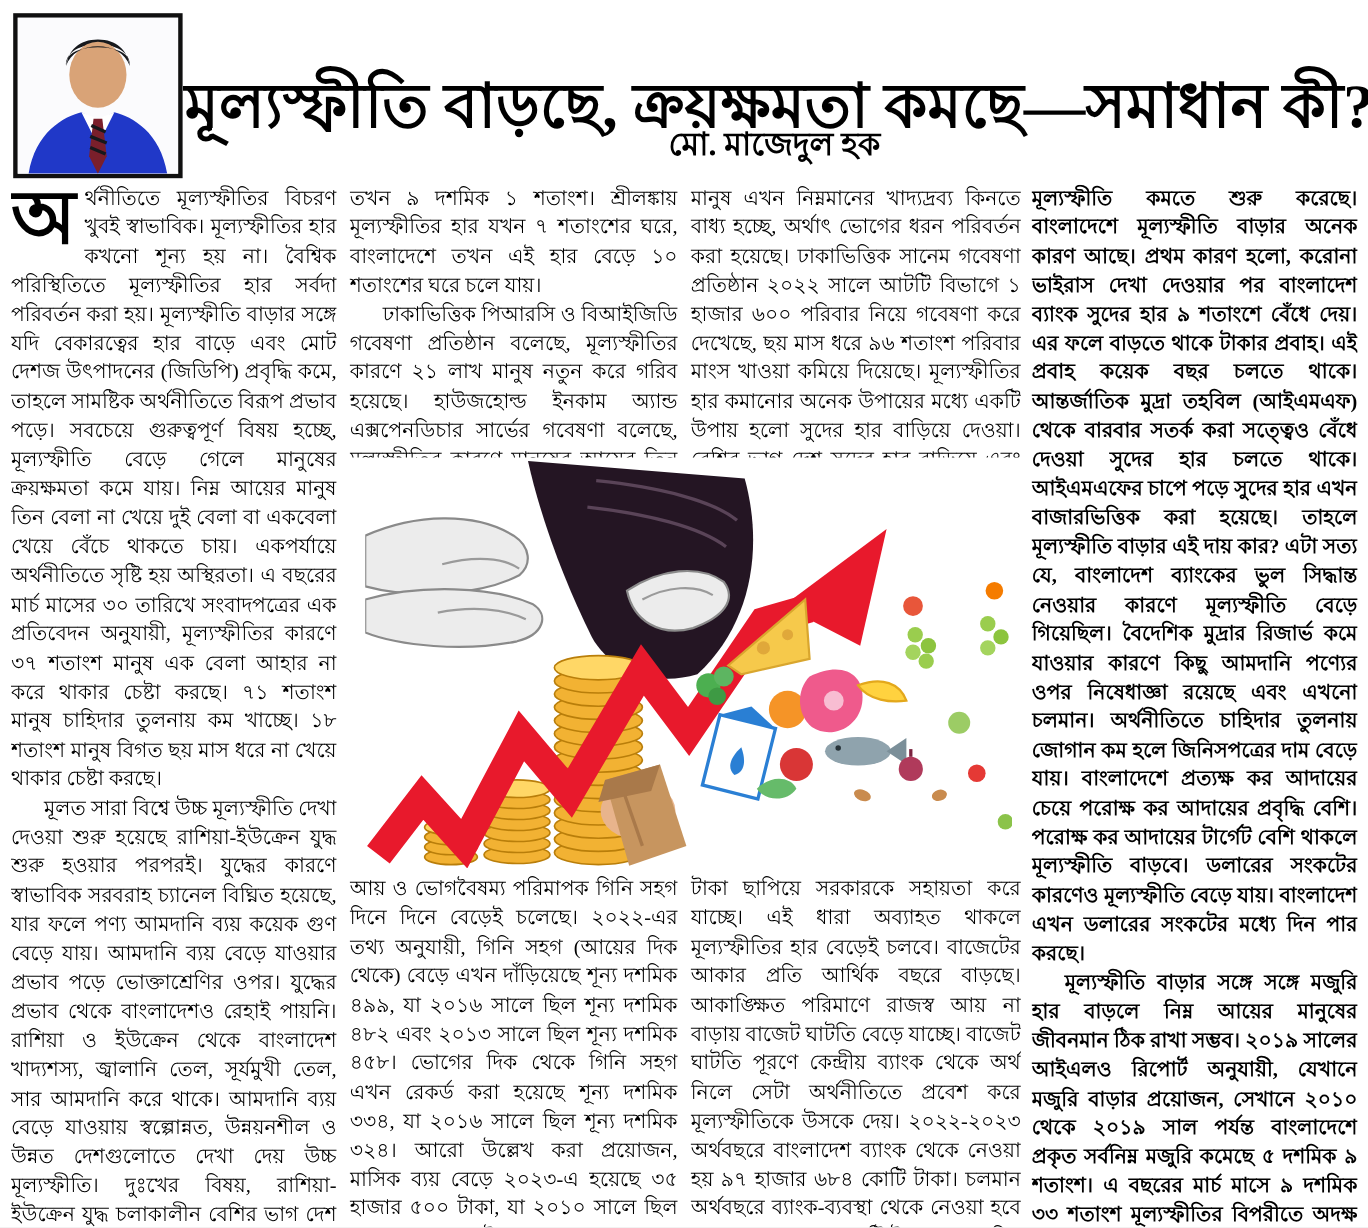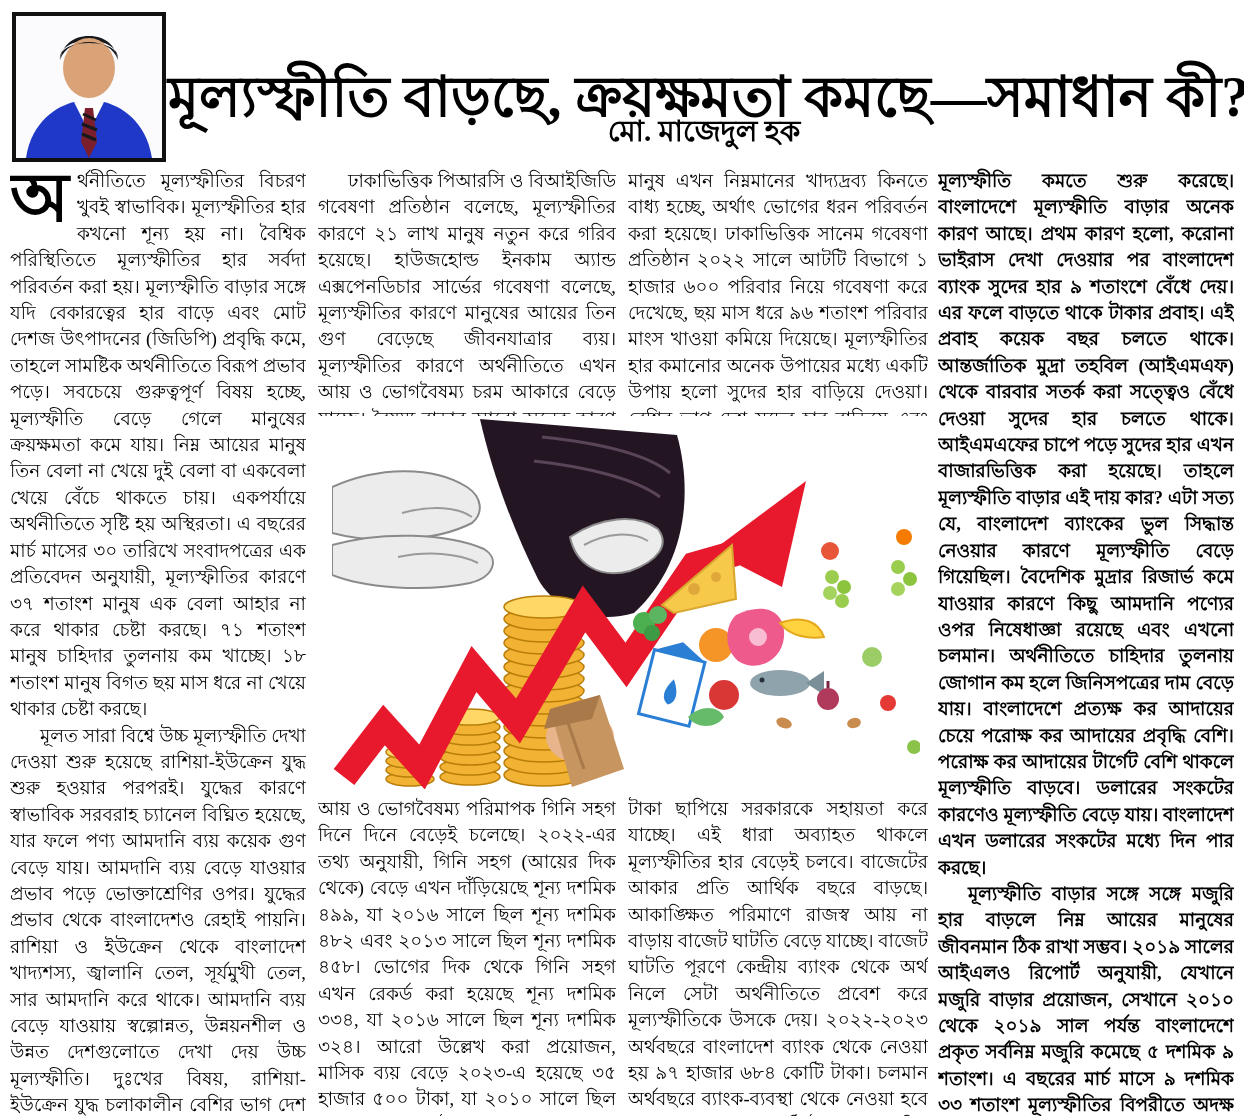--- a/index.html
+++ b/index.html
@@ -68,20 +68,21 @@
   <h1 class="headline">মূল্যস্ফীতি বাড়ছে, ক্রয়ক্ষমতা কমছে—সমাধান কী?</h1>
   <div class="byline">মো. মাজেদুল হক</div>
 
   <div class="col col1">
     <p class="para"><span class="dropcap">অ</span><span>র্থনীতিতে মূল্যস্ফীতির বিচরণ খুবই স্বাভাবিক। মূল্যস্ফীতির হার কখনো শূন্য হয় না। বৈশ্বিক পরিস্থিতিতে মূল্যস্ফীতির হার সর্বদা পরিবর্তন করা হয়। মূল্যস্ফীতি বাড়ার সঙ্গে যদি বেকারত্বের হার বাড়ে এবং মোট দেশজ উৎপাদনের (জিডিপি) প্রবৃদ্ধি কমে, তাহলে সামষ্টিক অর্থনীতিতে বিরূপ প্রভাব পড়ে। সবচেয়ে গুরুত্বপূর্ণ বিষয় হচ্ছে, মূল্যস্ফীতি বেড়ে গেলে মানুষের ক্রয়ক্ষমতা কমে যায়। নিম্ন আয়ের মানুষ তিন বেলা না খেয়ে দুই বেলা বা একবেলা খেয়ে বেঁচে থাকতে চায়। একপর্যায়ে অর্থনীতিতে সৃষ্টি হয় অস্থিরতা। এ বছরের মার্চ মাসের ৩০ তারিখে সংবাদপত্রের এক প্রতিবেদন অনুযায়ী, মূল্যস্ফীতির কারণে ৩৭ শতাংশ মানুষ এক বেলা আহার না করে থাকার চেষ্টা করছে। ৭১ শতাংশ মানুষ চাহিদার তুলনায় কম খাচ্ছে। ১৮ শতাংশ মানুষ বিগত ছয় মাস ধরে না খেয়ে থাকার চেষ্টা করছে।</span></p>
     <p class="indent">মূলত সারা বিশ্বে উচ্চ মূল্যস্ফীতি দেখা দেওয়া শুরু হয়েছে রাশিয়া-ইউক্রেন যুদ্ধ শুরু হওয়ার পরপরই। যুদ্ধের কারণে স্বাভাবিক সরবরাহ চ্যানেল বিঘ্নিত হয়েছে, যার ফলে পণ্য আমদানি ব্যয় কয়েক গুণ বেড়ে যায়। আমদানি ব্যয় বেড়ে যাওয়ার প্রভাব পড়ে ভোক্তাশ্রেণির ওপর। যুদ্ধের প্রভাব থেকে বাংলাদেশও রেহাই পায়নি। রাশিয়া ও ইউক্রেন থেকে বাংলাদেশ খাদ্যশস্য, জ্বালানি তেল, সূর্যমুখী তেল, সার আমদানি করে থাকে। আমদানি ব্যয় বেড়ে যাওয়ায় স্বল্পোন্নত, উন্নয়নশীল ও উন্নত দেশগুলোতে দেখা দেয় উচ্চ মূল্যস্ফীতি। দুঃখের বিষয়, রাশিয়া-ইউক্রেন যুদ্ধ চলাকালীন বেশির ভাগ দেশ মূল্যস্ফীতি কমাতে সক্ষমতা অর্জন করলেও বাংলাদেশ ব্যর্থ হয়েছে। তারা বিভিন্ন নীতি প্রণয়নের মাধ্যমে মূল্যস্ফীতি কমিয়েছে। বাংলাদেশও মূল্যস্ফীতি দমনে নীতি গ্রহণ করছে, কিন্তু নীতিগুলো কার্যকর হচ্ছে না। কেন হচ্ছে না?</p>
 
   </div>
 
   <div class="col col2t">
+    <p>তখন ৯ দশমিক ১ শতাংশ। শ্রীলঙ্কায় মূল্যস্ফীতির হার যখন ৭ শতাংশের ঘরে, বাংলাদেশে তখন এই হার বেড়ে ১০ শতাংশের ঘরে চলে যায়।</p>
     <p class="indent">ঢাকাভিত্তিক পিআরসি ও বিআইজিডি গবেষণা প্রতিষ্ঠান বলেছে, মূল্যস্ফীতির কারণে ২১ লাখ মানুষ নতুন করে গরিব হয়েছে। হাউজহোল্ড ইনকাম অ্যান্ড এক্সপেনডিচার সার্ভের গবেষণা বলেছে, মূল্যস্ফীতির কারণে মানুষের আয়ের তিন গুণ বেড়েছে জীবনযাত্রার ব্যয়। মূল্যস্ফীতির কারণে অর্থনীতিতে এখন আয় ও ভোগবৈষম্য চরম আকারে বেড়ে যাচ্ছে। বৈষম্য বাড়ার আরো অনেক কারণ রয়েছে।</p>
   </div>
 
   <div class="col col3t">
     <p>মানুষ এখন নিম্নমানের খাদ্যদ্রব্য কিনতে বাধ্য হচ্ছে, অর্থাৎ ভোগের ধরন পরিবর্তন করা হয়েছে। ঢাকাভিত্তিক সানেম গবেষণা প্রতিষ্ঠান ২০২২ সালে আটটি বিভাগে ১ হাজার ৬০০ পরিবার নিয়ে গবেষণা করে দেখেছে, ছয় মাস ধরে ৯৬ শতাংশ পরিবার মাংস খাওয়া কমিয়ে দিয়েছে। মূল্যস্ফীতির হার কমানোর অনেক উপায়ের মধ্যে একটি উপায় হলো সুদের হার বাড়িয়ে দেওয়া। বেশির ভাগ দেশ সুদের হার বাড়িয়ে এবং কেন্দ্রীয় ব্যাংক থেকে টাকা ছাপানো বন্ধ করে দিয়ে মূল্যস্ফীতি নিয়ন্ত্রণ করেছে। অপর পক্ষে বাংলাদেশের কেন্দ্রীয় ব্যাংক এখনো</p>
   </div>
 
   <div class="figure">
     <svg width="588" height="372" viewBox="0 0 588 372">
       <rect width="588" height="372" fill="#ffffff"></rect>

